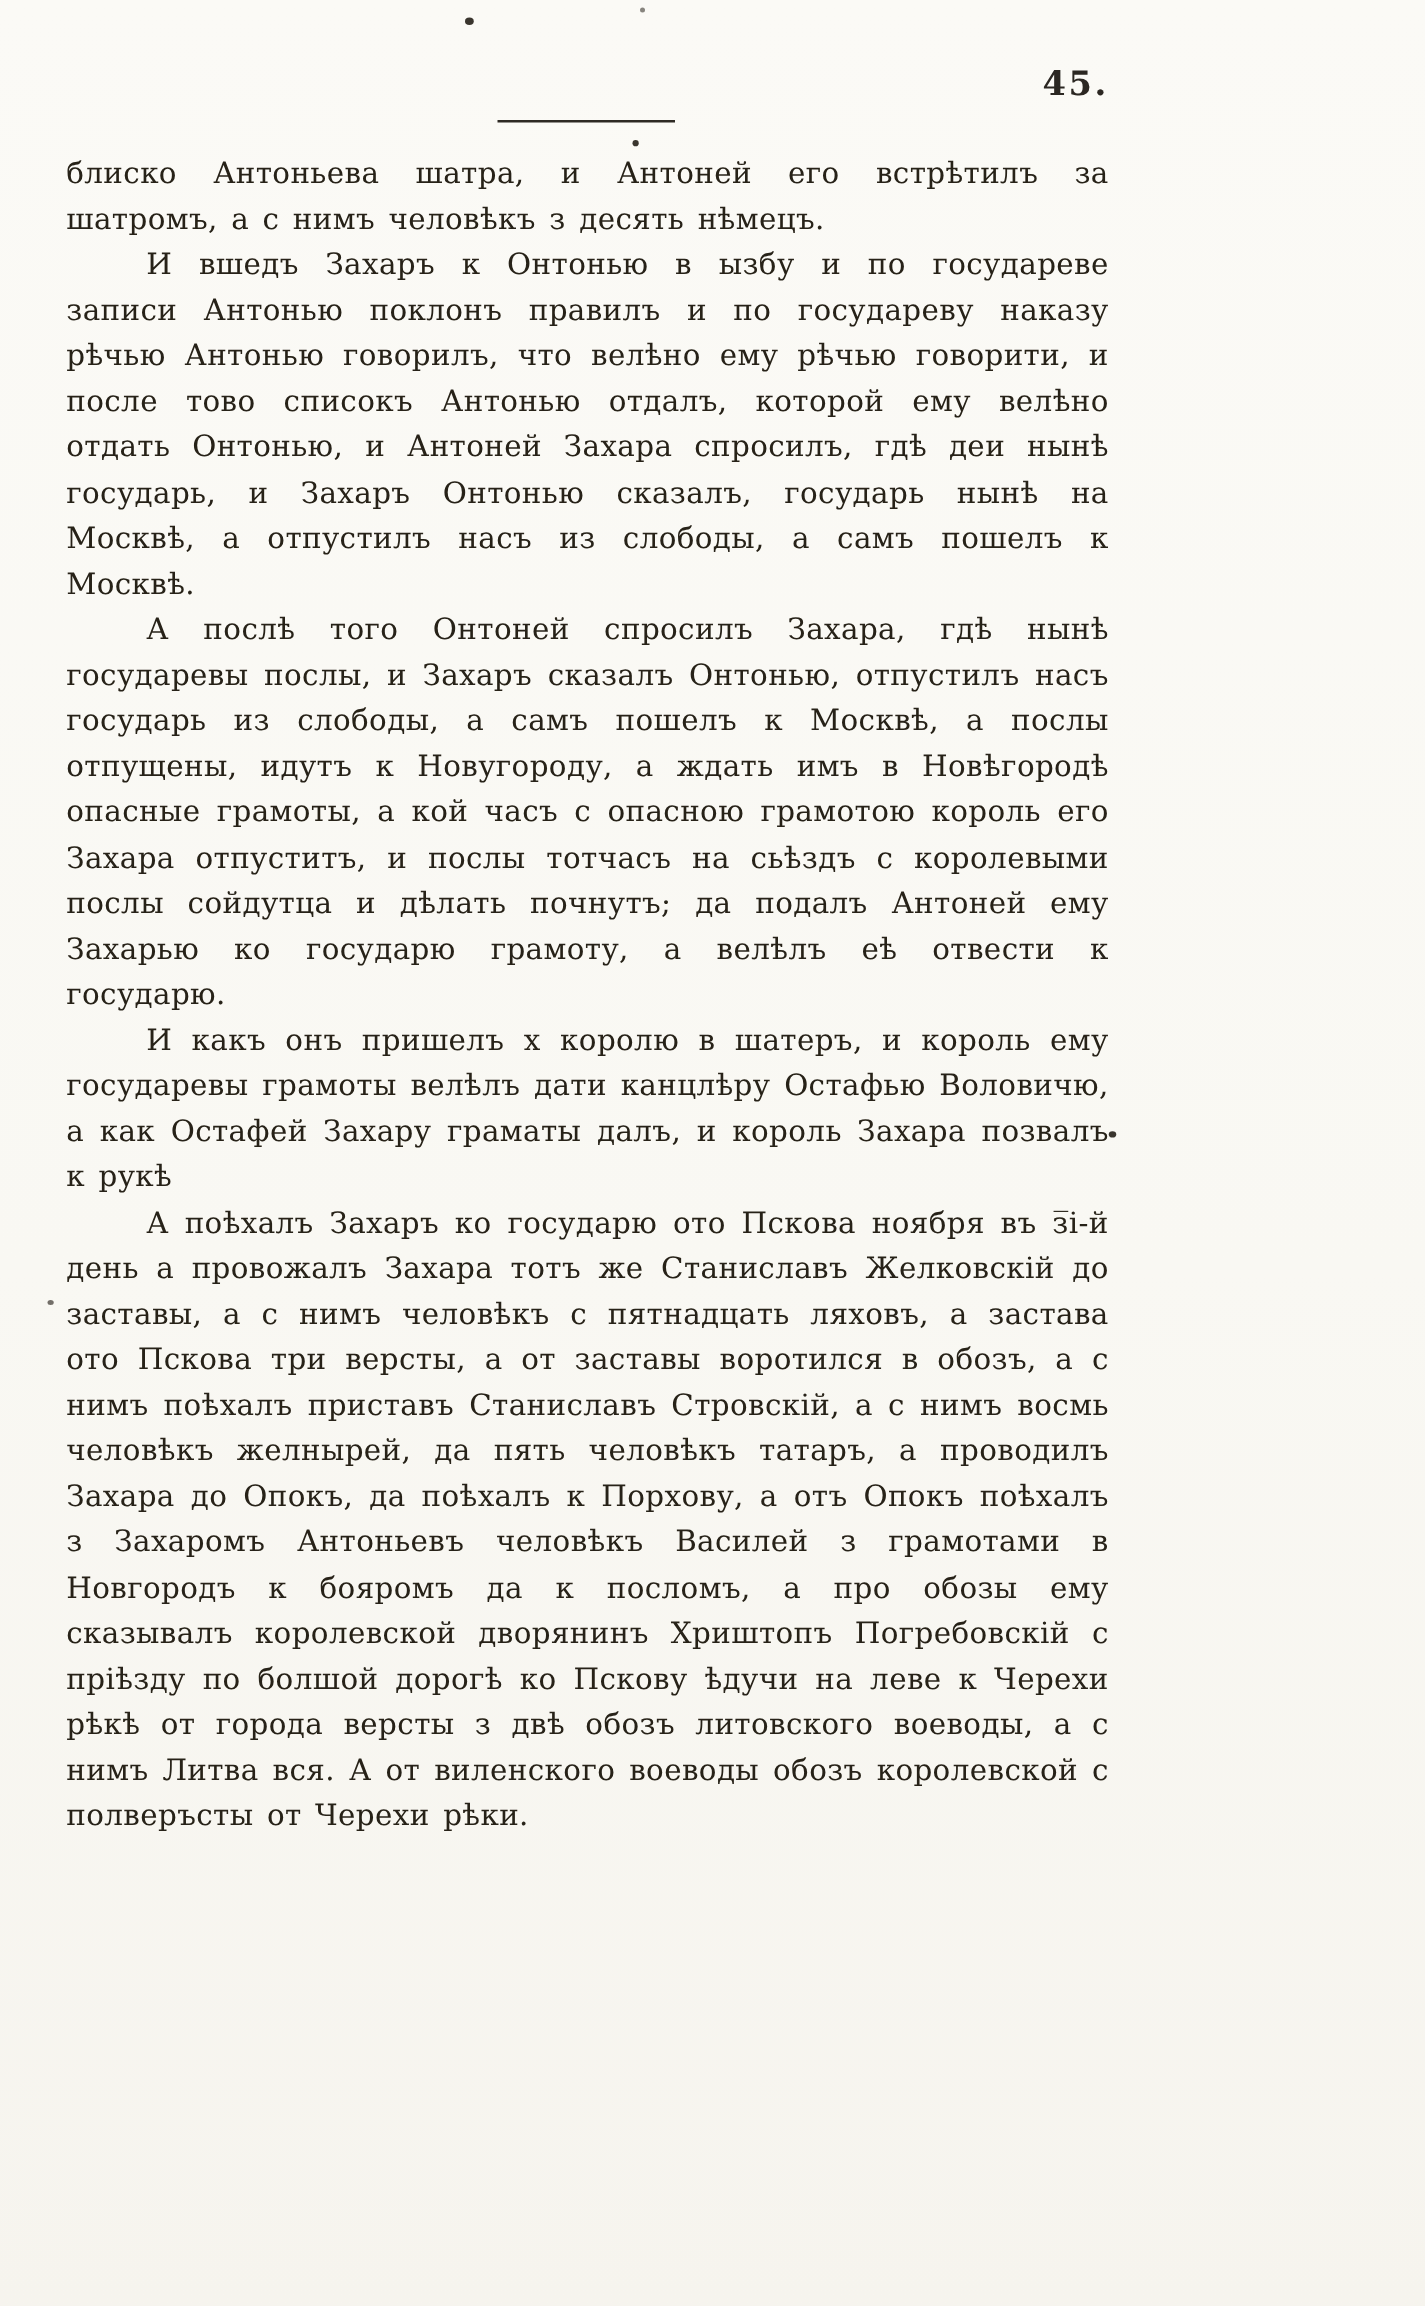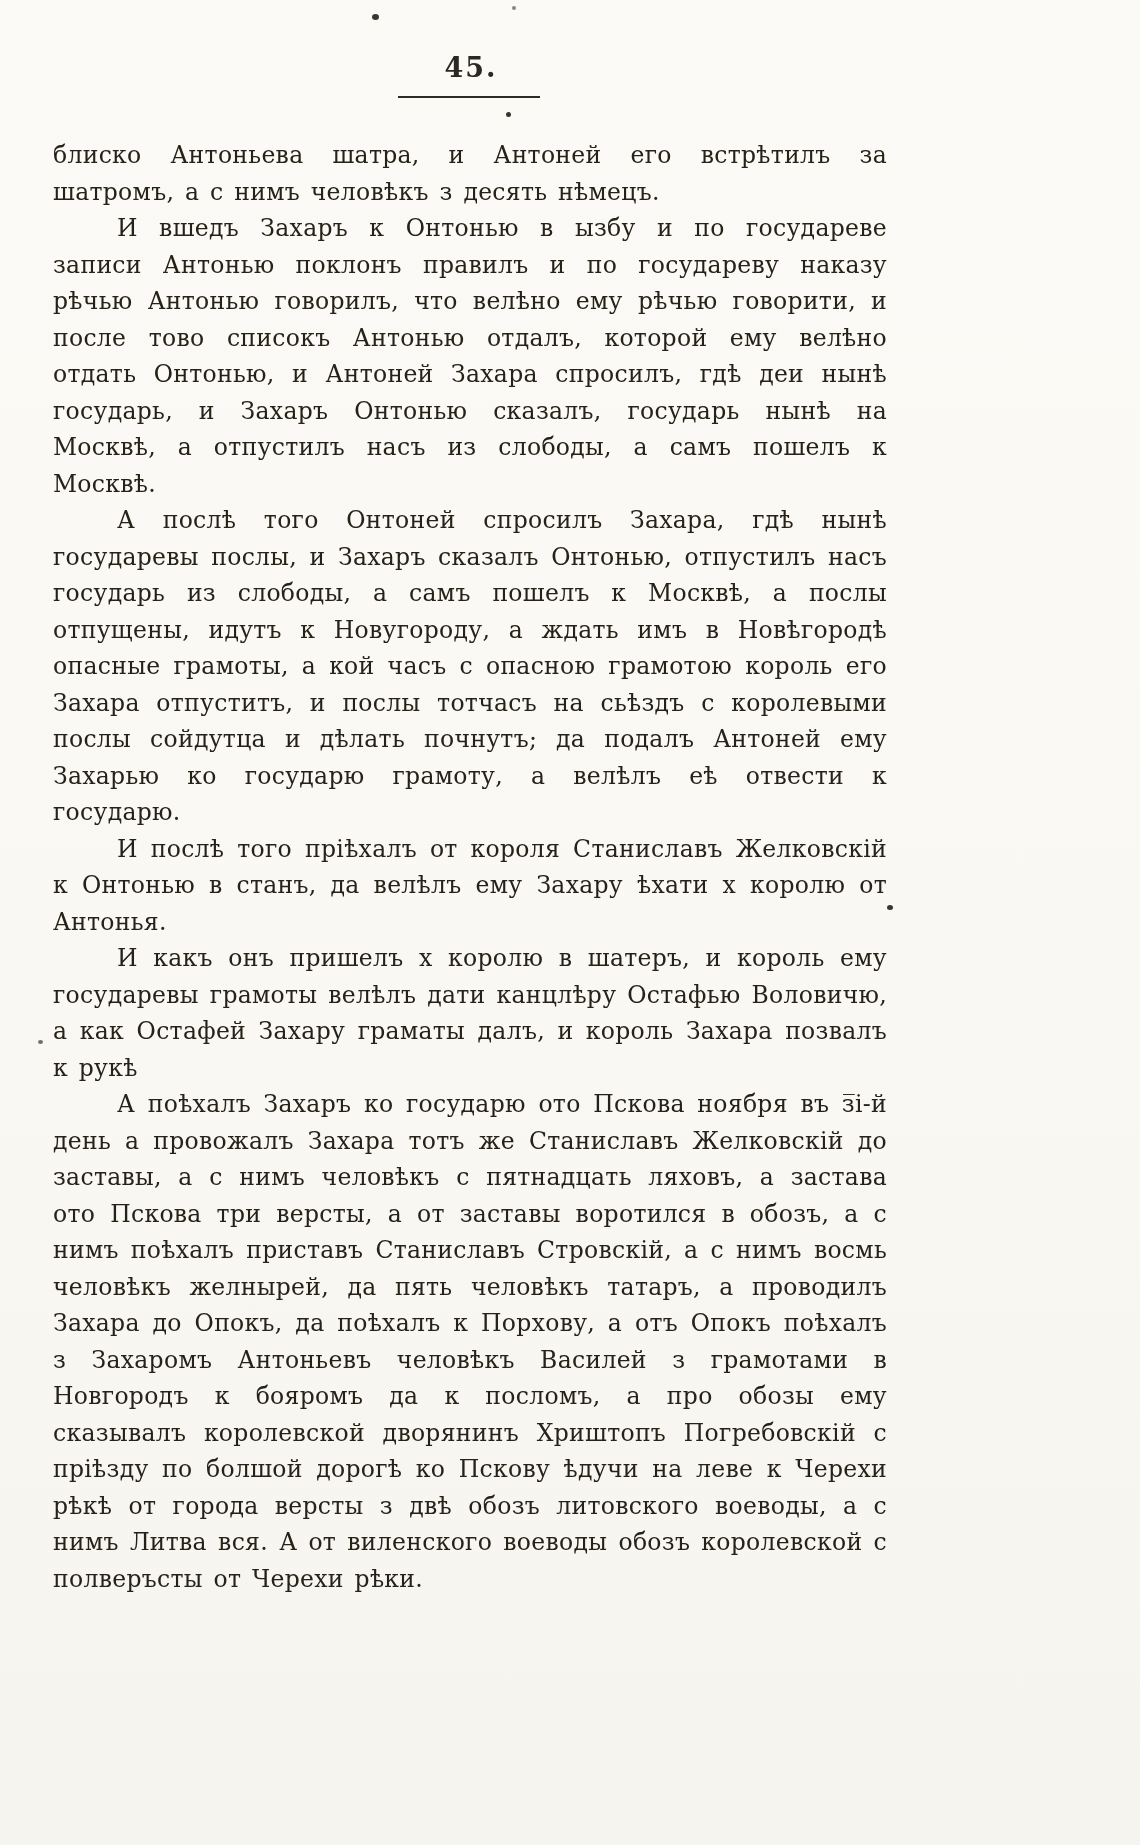--- a/index.html
+++ b/index.html
@@ -18,21 +18,21 @@
     height: 1845px;
     background: linear-gradient(180deg, #fbfaf6 0%, #f9f8f3 55%, #f6f4ee 100%);
     overflow: hidden;
     color: #26221d;
   }
   .page-number {
     position: absolute;
     top: 52px;
     left: 55px;
     width: 832px;
-    text-align: center;
+    text-align: right;
     font-size: 27px;
     letter-spacing: 2px;
     font-weight: bold;
     color: #2b2722;
   }
   .page-number-rule {
     position: absolute;
     top: 96px;
     left: 398px;
     width: 142px;
@@ -50,21 +50,20 @@
     font-size: 23.5px;
     line-height: 36.5px;
     text-align: justify;
     text-indent: 64px;
     color: #272218;
     word-spacing: 3px;
     letter-spacing: 0.3px;
   }
   .text-block p.first {
     text-indent: 0;
-    margin-top: 17px;
   }
   .ink-speck {
     position: absolute;
     background: #3a352e;
     border-radius: 50%;
   }
   .speck-1 { top: 14px;  left: 372px; width: 7px; height: 6px; }
   .speck-2 { top: 112px; left: 506px; width: 5px; height: 5px; }
   .speck-3 { top: 905px; left: 887px; width: 6px; height: 5px; }
   .speck-4 { top: 1040px; left: 38px; width: 5px; height: 4px; opacity: .7; }
@@ -82,18 +81,17 @@
   <span class="ink-speck speck-5"></span>
 
   <div class="page-number">45.</div>
 
   <div class="page-number-rule"></div>
 
   <div class="text-block">
     <p class="first">блиско Антоньева шатра, и Антоней его встрѣтилъ за шатромъ, а с нимъ человѣкъ з десять нѣмецъ.</p>
     <p>И вшедъ Захаръ к Онтонью в ызбу и по государеве записи Антонью поклонъ правилъ и по государеву наказу рѣчью Антонью говорилъ, что велѣно ему рѣчью говорити, и после тово списокъ Антонью отдалъ, которой ему велѣно отдать Онтонью, и Антоней Захара спросилъ, гдѣ деи нынѣ государь, и Захаръ Онтонью сказалъ, государь нынѣ на Москвѣ, а отпустилъ насъ из слободы, а самъ пошелъ к Москвѣ.</p>
     <p>А послѣ того Онтоней спросилъ Захара, гдѣ нынѣ государевы послы, и Захаръ сказалъ Онтонью, отпустилъ насъ государь из слободы, а самъ пошелъ к Москвѣ, а послы отпущены, идутъ к Новугороду, а ждать имъ в Новѣгородѣ опасные грамоты, а кой часъ с опасною грамотою король его Захара отпуститъ, и послы тотчасъ на сьѣздъ с королевыми послы сойдутца и дѣлать почнутъ; да подалъ Антоней ему Захарью ко государю грамоту, а велѣлъ еѣ отвести к государю.</p>
-    <p>И послѣ того пріѣхалъ от короля Станиславъ Желковскій к Онтонью в станъ, да велѣлъ ему Захару ѣхати х королю от Антонья.</p>
     <p>И какъ онъ пришелъ х королю в шатеръ, и король ему государевы грамоты велѣлъ дати канцлѣру Остафью Воловичю, а как Остафей Захару граматы далъ, и король Захара позвалъ к рукѣ</p>
     <p>А поѣхалъ Захаръ ко государю ото Пскова ноября въ з̅і-й день а провожалъ Захара тотъ же Станиславъ Желковскій до заставы, а с нимъ человѣкъ с пятнадцать ляховъ, а застава ото Пскова три версты, а от заставы воротился в обозъ, а с нимъ поѣхалъ приставъ Станиславъ Стровскій, а с нимъ восмь человѣкъ желнырей, да пять человѣкъ татаръ, а проводилъ Захара до Опокъ, да поѣхалъ к Порхову, а отъ Опокъ поѣхалъ з Захаромъ Антоньевъ человѣкъ Василей з грамотами в Новгородъ к бояромъ да к посломъ, а про обозы ему сказывалъ королевской дворянинъ Хриштопъ Погребовскій с пріѣзду по болшой дорогѣ ко Пскову ѣдучи на леве к Черехи рѣкѣ от города версты з двѣ обозъ литовского воеводы, а с нимъ Литва вся. А от виленского воеводы обозъ королевской с полверъсты от Черехи рѣки.</p>
   </div>
 
 </div>
 
 </body></html>

